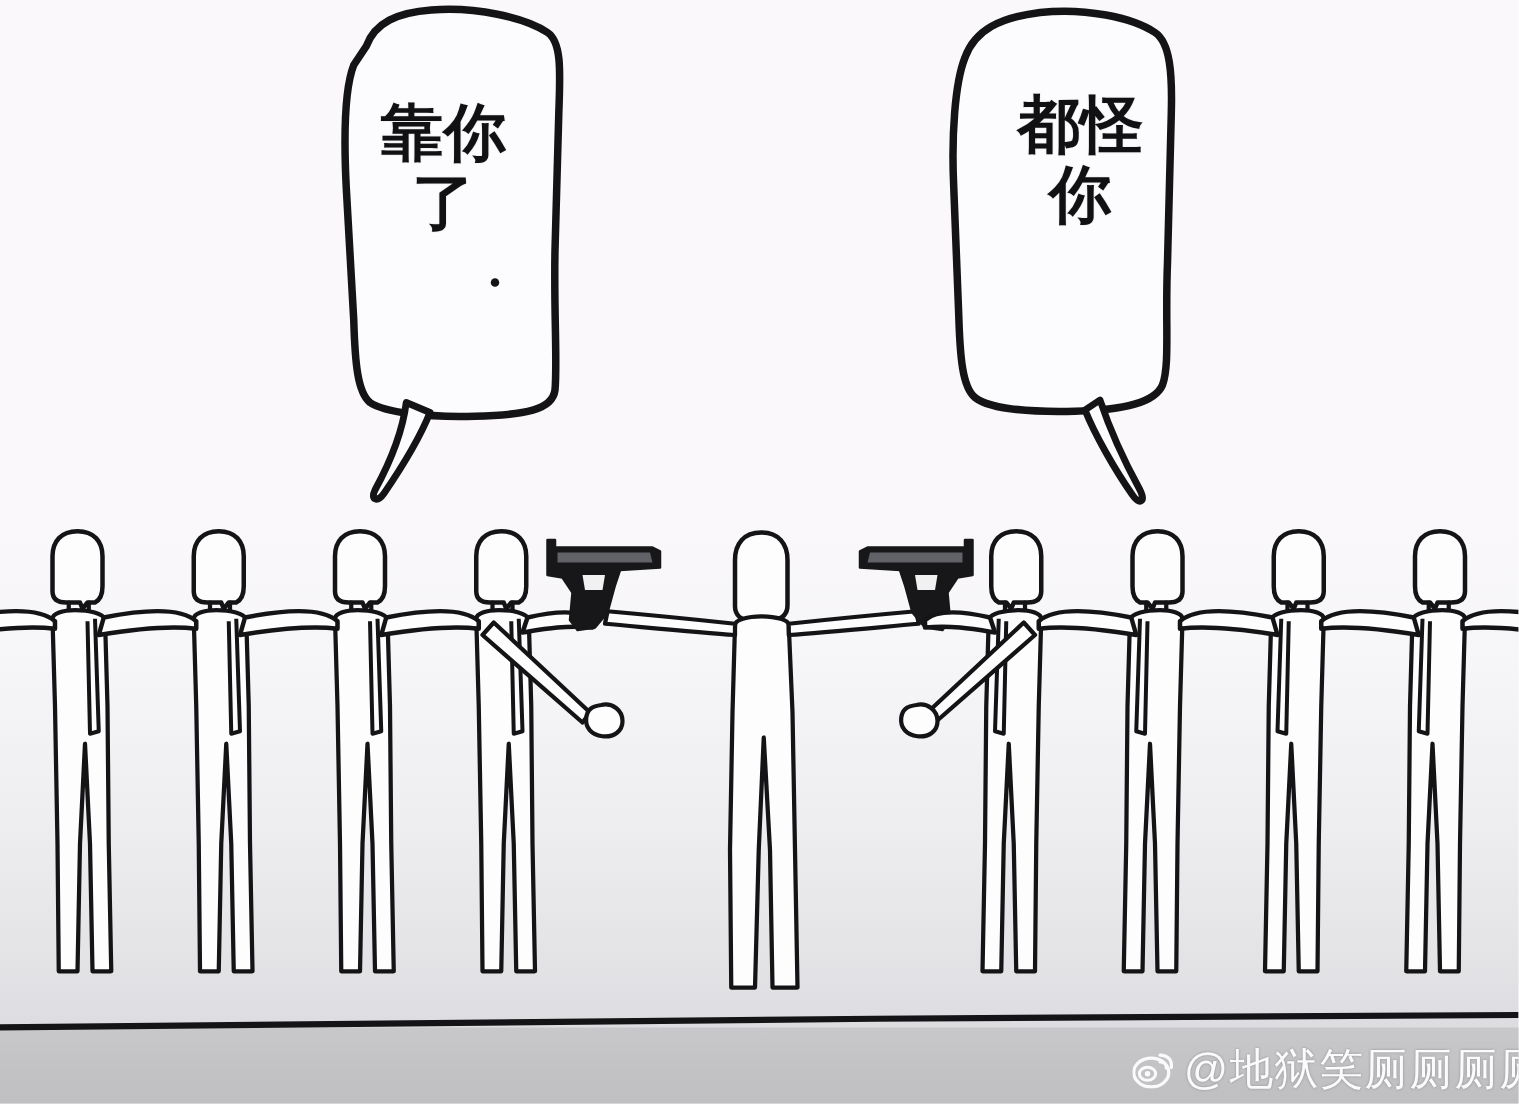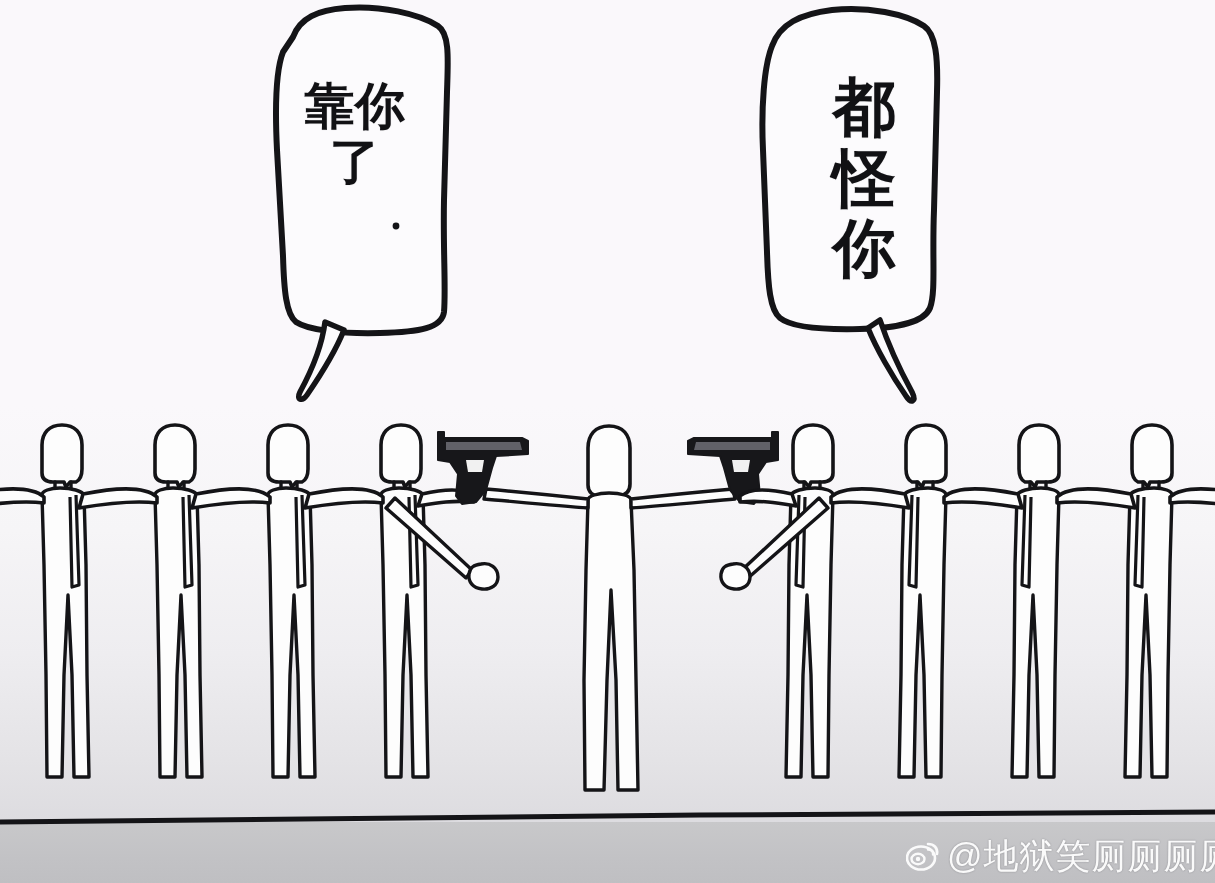--- a/index.html
+++ b/index.html
@@ -49,21 +49,21 @@
   #bubble-text-left {
     left: 300px;
     top: 78px;
     width: 110px;
     font-size: 50px;
   }
   #bubble-text-right {
     left: 812px;
     top: 72px;
     width: 105px;
-    font-size: 63px;
+    font-size: 50px;
   }
   .timeline-label {
     position: absolute;
     color: #141417;
     font-weight: 700;
     font-size: 56px;
     letter-spacing: 2px;
     line-height: 1;
     white-space: nowrap;
     text-shadow: 0 0 1px rgba(0,0,0,0.3);

